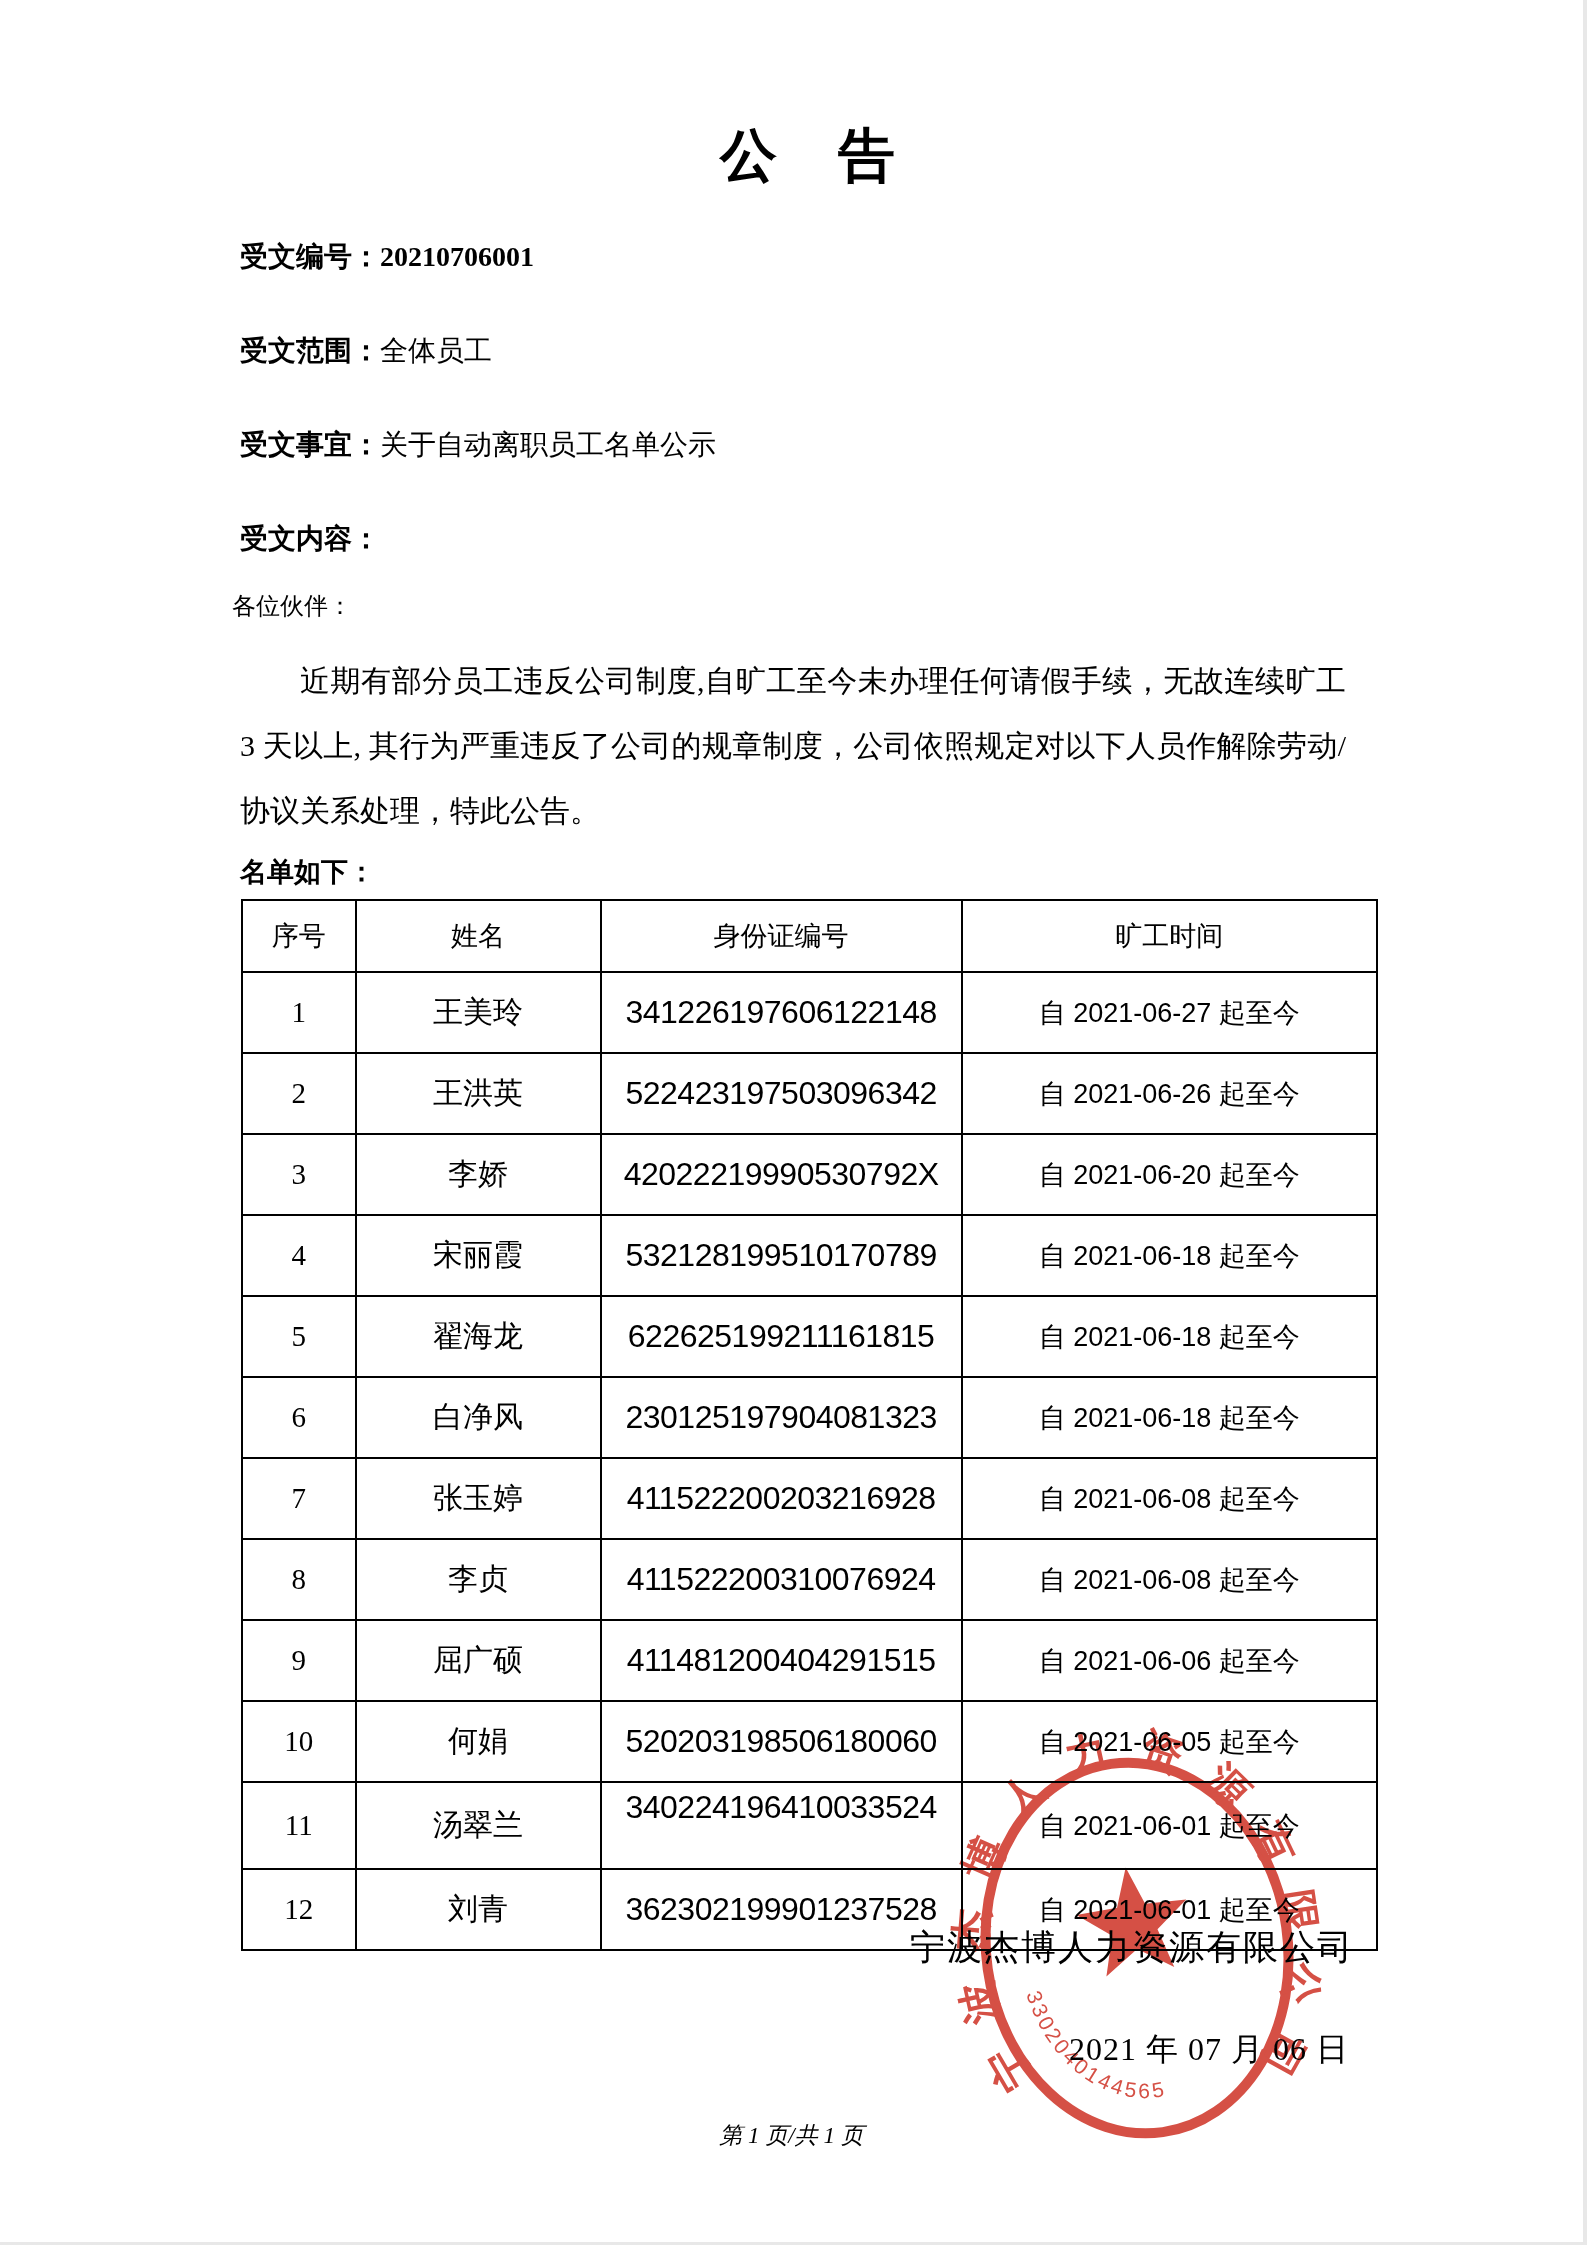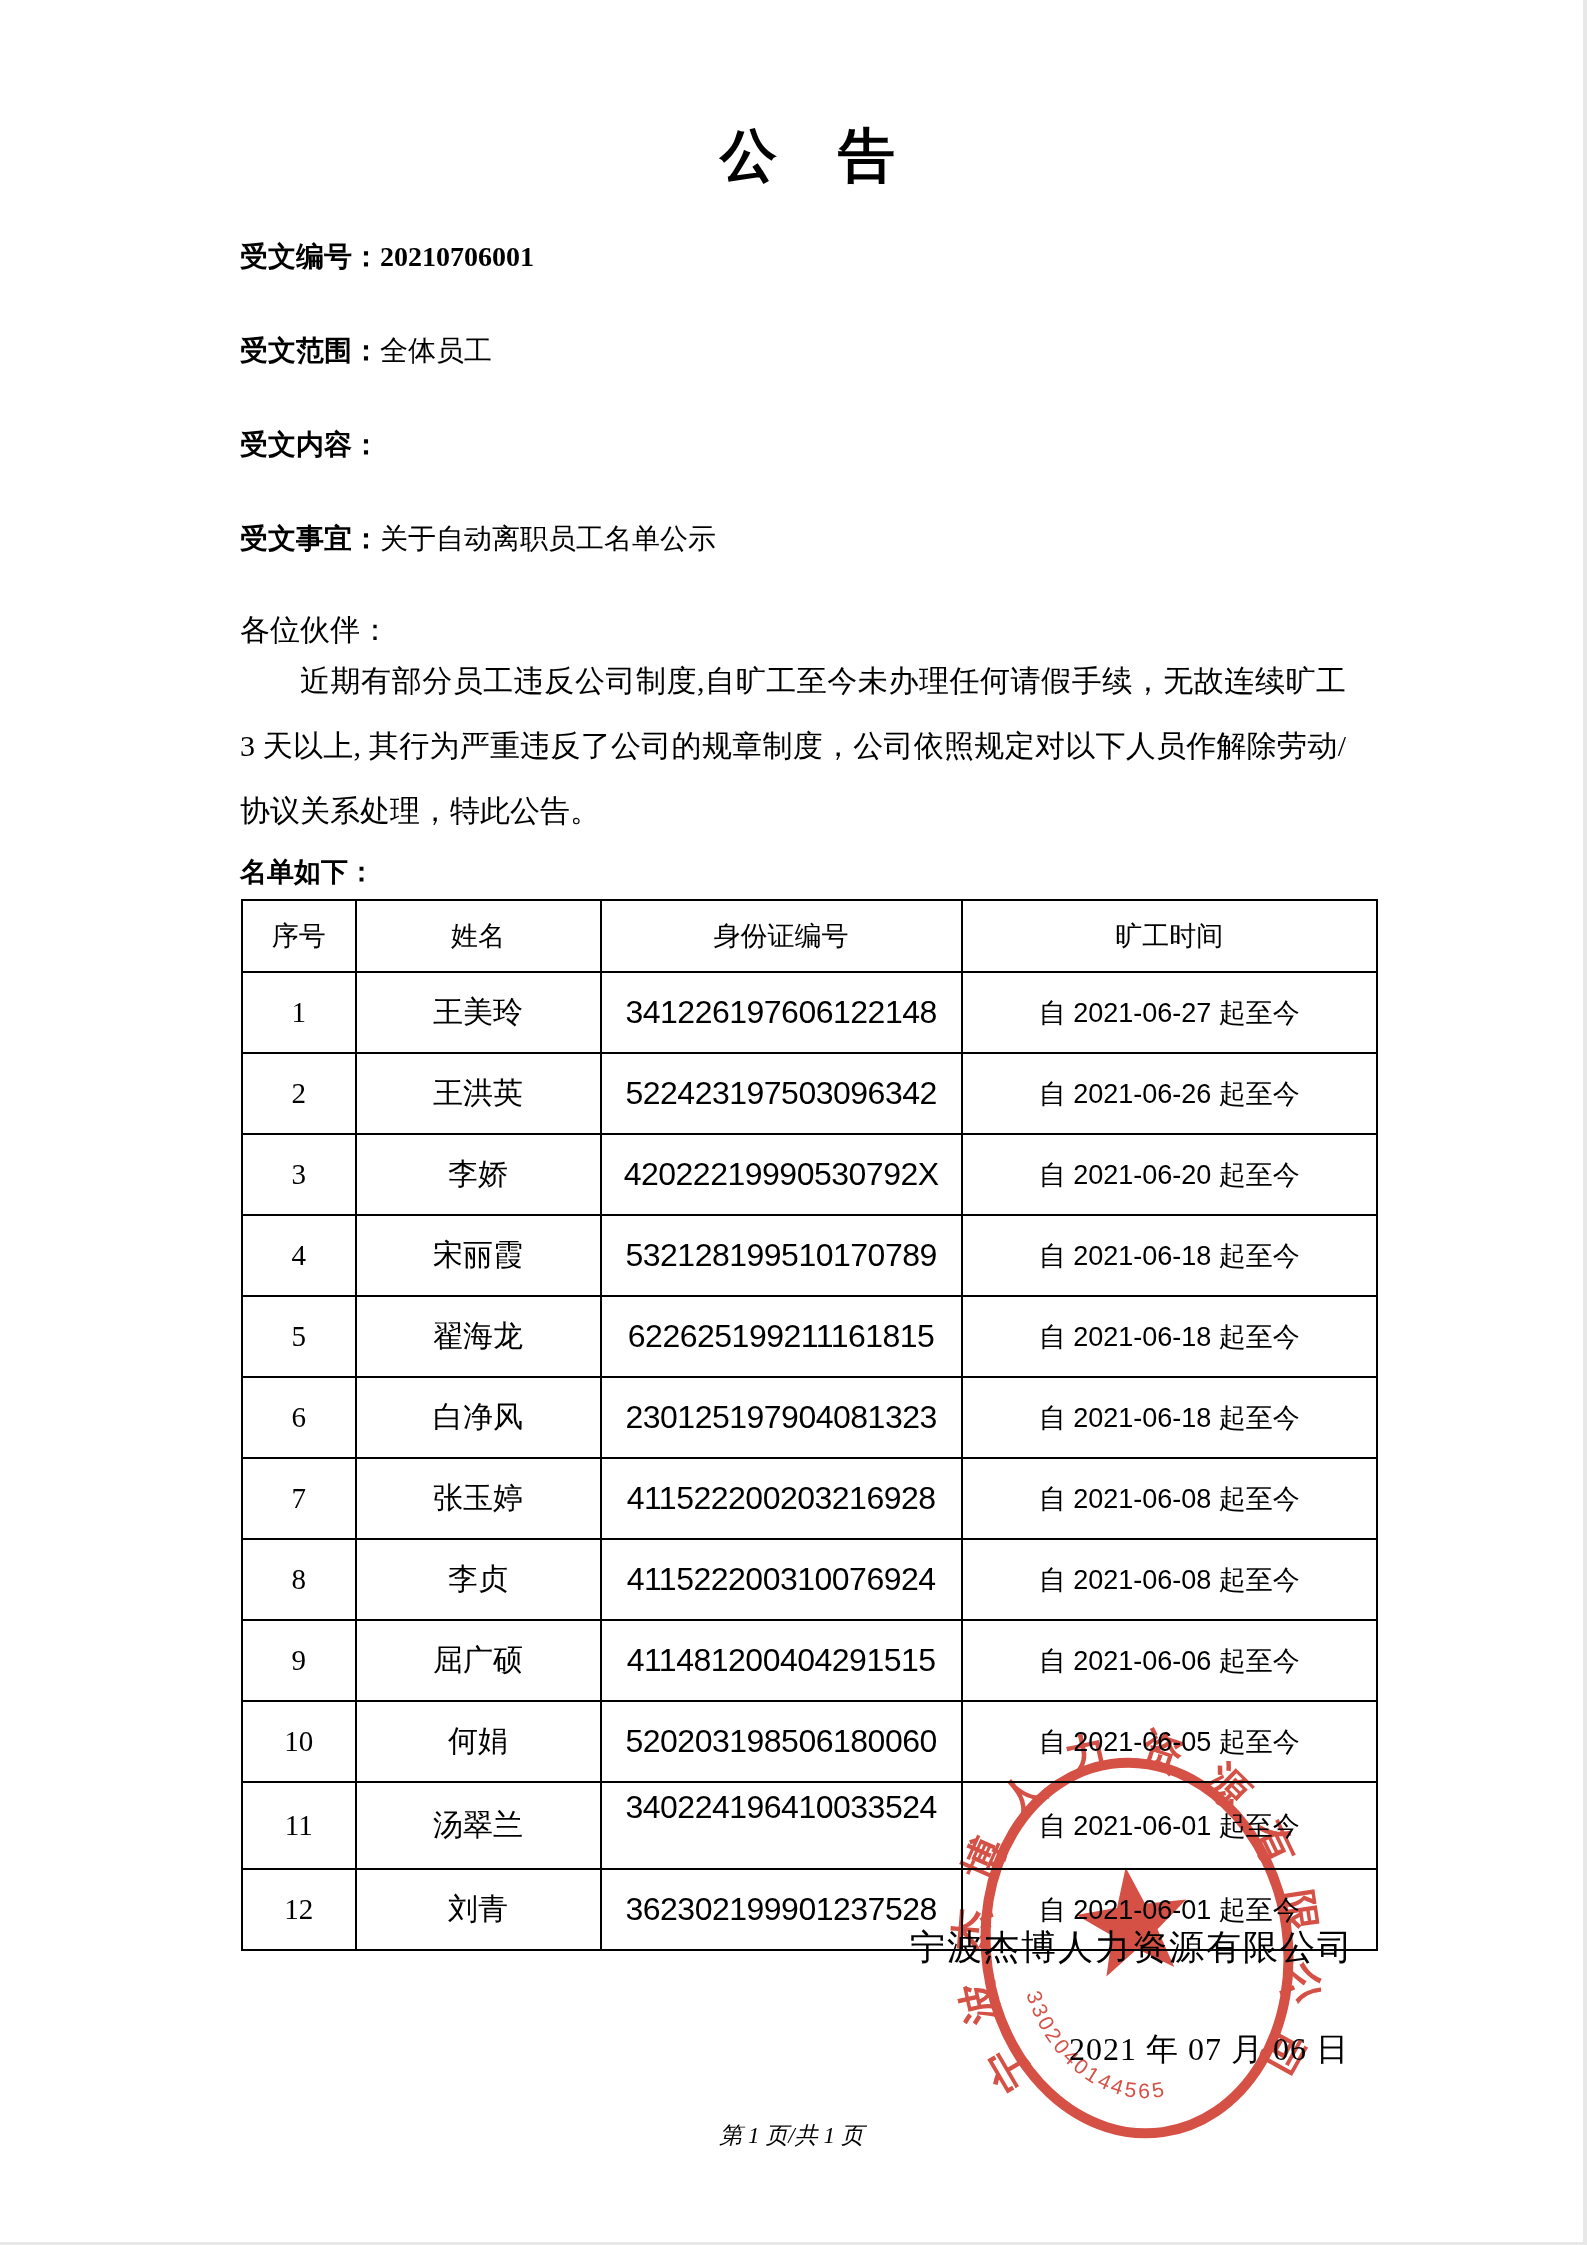--- a/index.html
+++ b/index.html
@@ -17,21 +17,21 @@
   .doc-title{
     position:absolute;top:118px;left:0;width:100%;
     text-align:center;font-size:57px;font-weight:bold;
     letter-spacing:2px;
     padding-left:17px;
   }
   .fields{position:absolute;top:238px;left:240px;}
   .field-line{font-size:28px;margin-bottom:56px;height:38px;}
   .field-label{font-weight:bold;}
   .fv-bold{font-weight:bold;}
-  .greeting{position:absolute;top:590px;left:240px;font-size:30px;margin-top:20px;}
+  .greeting{position:absolute;top:590px;left:232px;font-size:24px;}
   .body-par{
     position:absolute;top:648px;left:240px;width:1106px;
     font-size:30px;line-height:65px;text-align:justify;
     text-indent:2em;
   }
   .list-label{position:absolute;top:854px;left:240px;font-size:27px;font-weight:bold;}
   table.roster{
     position:absolute;top:899px;left:241px;
     width:1137px;border-collapse:collapse;table-layout:fixed;
   }
@@ -73,24 +73,24 @@
   <div class="doc-title">公　告</div>
 
   <div class="fields">
     <div class="field-line">
       <span class="field-label">受文编号：</span><span class="fv-bold">20210706001</span>
     </div>
     <div class="field-line">
       <span class="field-label">受文范围：</span><span>全体员工</span>
     </div>
     <div class="field-line">
+      <span class="field-label">受文事宜：</span><span>关于自动离职员工名单公示</span>
+    </div>
+    <div class="field-line">
       <span class="field-label">受文内容：</span><span></span>
-    </div>
-    <div class="field-line">
-      <span class="field-label">受文事宜：</span><span>关于自动离职员工名单公示</span>
     </div>
   </div>
 
   <div class="greeting">各位伙伴：</div>
 
   <div class="body-par">近期有部分员工违反公司制度,自旷工至今未办理任何请假手续，无故连续旷工 3 天以上, 其行为严重违反了公司的规章制度，公司依照规定对以下人员作解除劳动/协议关系处理，特此公告。</div>
 
   <div class="list-label">名单如下：</div>
 
   <table class="roster">

